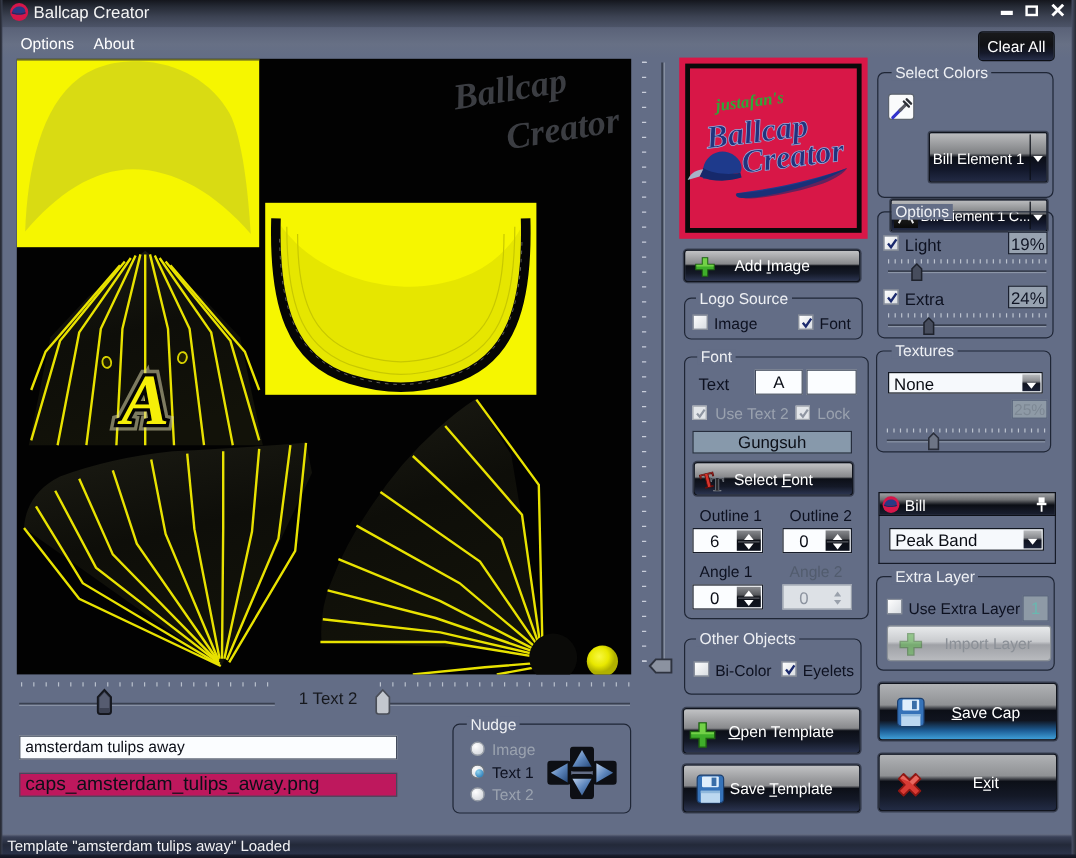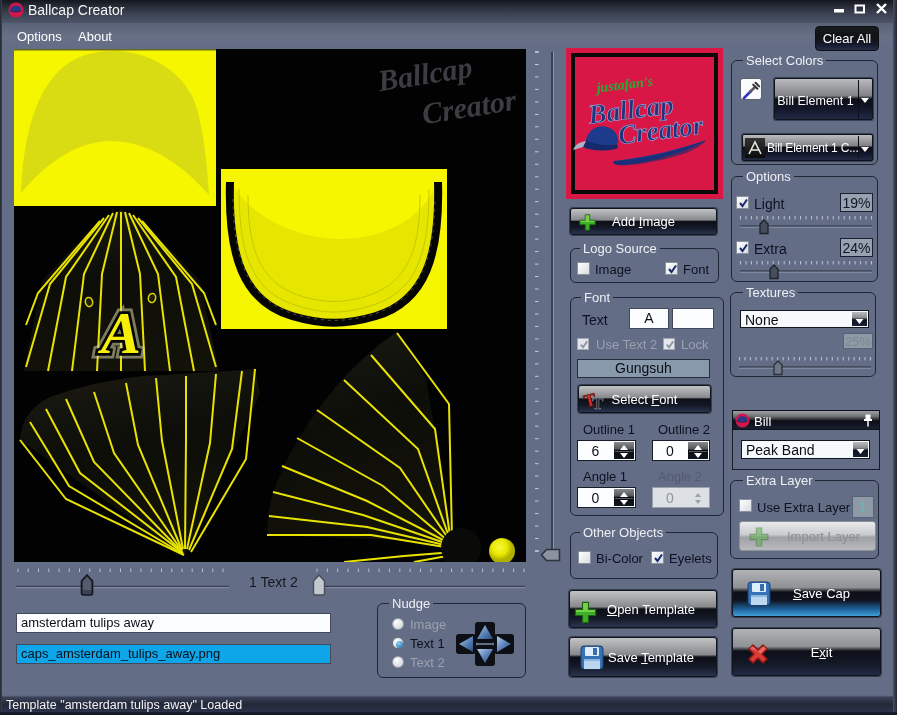--- a/index.html
+++ b/index.html
@@ -40,21 +40,21 @@
   .spin { position:absolute; background:#fbfdff; border:1px solid #171c29; }
   .spin .val { position:absolute; left:0; right:22px; text-align:center; top:2px; font-size:14px; color:#0c0f18; }
   .spin.dis { background:#dde1e6; border-color:#9aa1ac; }
   .spin.dis .val { color:#8d94a0; }
   .spinbtns { position:absolute; right:1px; top:1px; bottom:1px; width:20px;
     background:linear-gradient(#888a8e 0%, #55575b 40%, #0a0d14 50%, #10141f 100%); }
 
   
   .combodark { position:absolute; border:1px solid #0f131c; border-radius:2px;
     background:linear-gradient(#bbbcbe 0%, #7f8184 42%, #0b0e16 50%, #12172a 75%, #222a44 100%);
-    box-shadow:0 0 0 1px rgba(15,19,28,.5); }
+    box-shadow:0 0 0 1px rgba(15,19,28,.5);margin-top:32px; }
   
   .combowhite { position:absolute; background:#f6f9fc; border:1px solid #10151f; }
   .combowhite .txt { position:absolute; left:4px; top:1px; font-size:14px; color:#0a0d14; }
   .cwarrow { position:absolute; right:1px; top:1px; bottom:1px; width:15px;
     background:linear-gradient(#b9bbbe 0%, #8a8c90 40%, #101420 55%, #1a2136 100%); }
 
   .valbox { position:absolute; background:#97a2b0; border:1px solid #1a2030; font-size:14px; color:#101525; text-align:center; }
   .valbox.dis { background:#8e9aa6; color:#7d8894; border-color:#56617a; }
 </style>
 </head>
@@ -610,21 +610,21 @@
     <line x1="2" y1="21.7" x2="215" y2="21.7" stroke="#98a1b2" stroke-width="0.8"></line>
     <path d="M 73 9 L 78.5 15 L 78.5 27 Q 78.5 29 76.5 29 L 69.5 29 Q 67.5 29 67.5 27 L 67.5 15 Z" fill="#3c4152" stroke="#15171e" stroke-width="1.6"></path>
     <path d="M 73 11 L 77 15.5 L 77 24 L 69 24 L 69 15.5 Z" fill="#565c70"></path>
     <line x1="301" y1="20.5" x2="511" y2="20.5" stroke="#394050" stroke-width="1.6"></line>
     <line x1="301" y1="21.7" x2="511" y2="21.7" stroke="#98a1b2" stroke-width="0.8"></line>
     <path d="M 305 9 L 310.5 15 L 310.5 27 Q 310.5 29 308.5 29 L 301.5 29 Q 299.5 29 299.5 27 L 299.5 15 Z" fill="#c3c7ce" stroke="#4a4e58" stroke-width="1.4"></path>
   </svg>
   <div class="darklbl" style="left:249px; top:574px; font-size:14px; color:#16181d;">1 Text 2</div>
 
   <div class="tbox" style="left:16px; top:613px; width:315px; height:20px; font-size:13px; line-height:18px; padding-left:4px;">amsterdam tulips away</div>
-  <div class="tbox" style="left:16px; top:644px; width:315px; height:20px; font-size:13px; line-height:18px; padding-left:4px; background:#0ea5e9;">caps_amsterdam_tulips_away.png</div>
+  <div class="tbox" style="left:16px; top:644px; width:315px; height:20px; font-size:16px; line-height:18px; padding-left:4px; background:#be185d;">caps_amsterdam_tulips_away.png</div>
 
   <div class="group" style="left:377px; top:603px; width:149px; height:75px;"></div>
   <div class="grouplabel" style="left:389px; top:597px;">Nudge</div>
   <div class="abs" style="left:392px; top:618px; width:12px; height:12px; border-radius:50%; background:radial-gradient(circle at 35% 30%, #ffffff, #c9cdd4); border:1px solid #9aa0a8;"></div>
   <div class="dimlbl" style="left:410px; top:617px;">Image</div>
   <div class="abs" style="left:392px; top:637px; width:12px; height:12px; border-radius:50%; background:radial-gradient(circle at 35% 30%, #ffffff, #c9cdd4); border:1px solid #70767e;">
     <div class="abs" style="left:2.5px; top:2.5px; width:7px; height:7px; border-radius:50%; background:radial-gradient(circle at 35% 30%, #8fd4f0, #1565a8);"></div>
   </div>
   <div class="darklbl" style="left:410px; top:636px;">Text 1</div>
   <div class="abs" style="left:392px; top:656px; width:12px; height:12px; border-radius:50%; background:radial-gradient(circle at 35% 30%, #ffffff, #c9cdd4); border:1px solid #9aa0a8;"></div>

